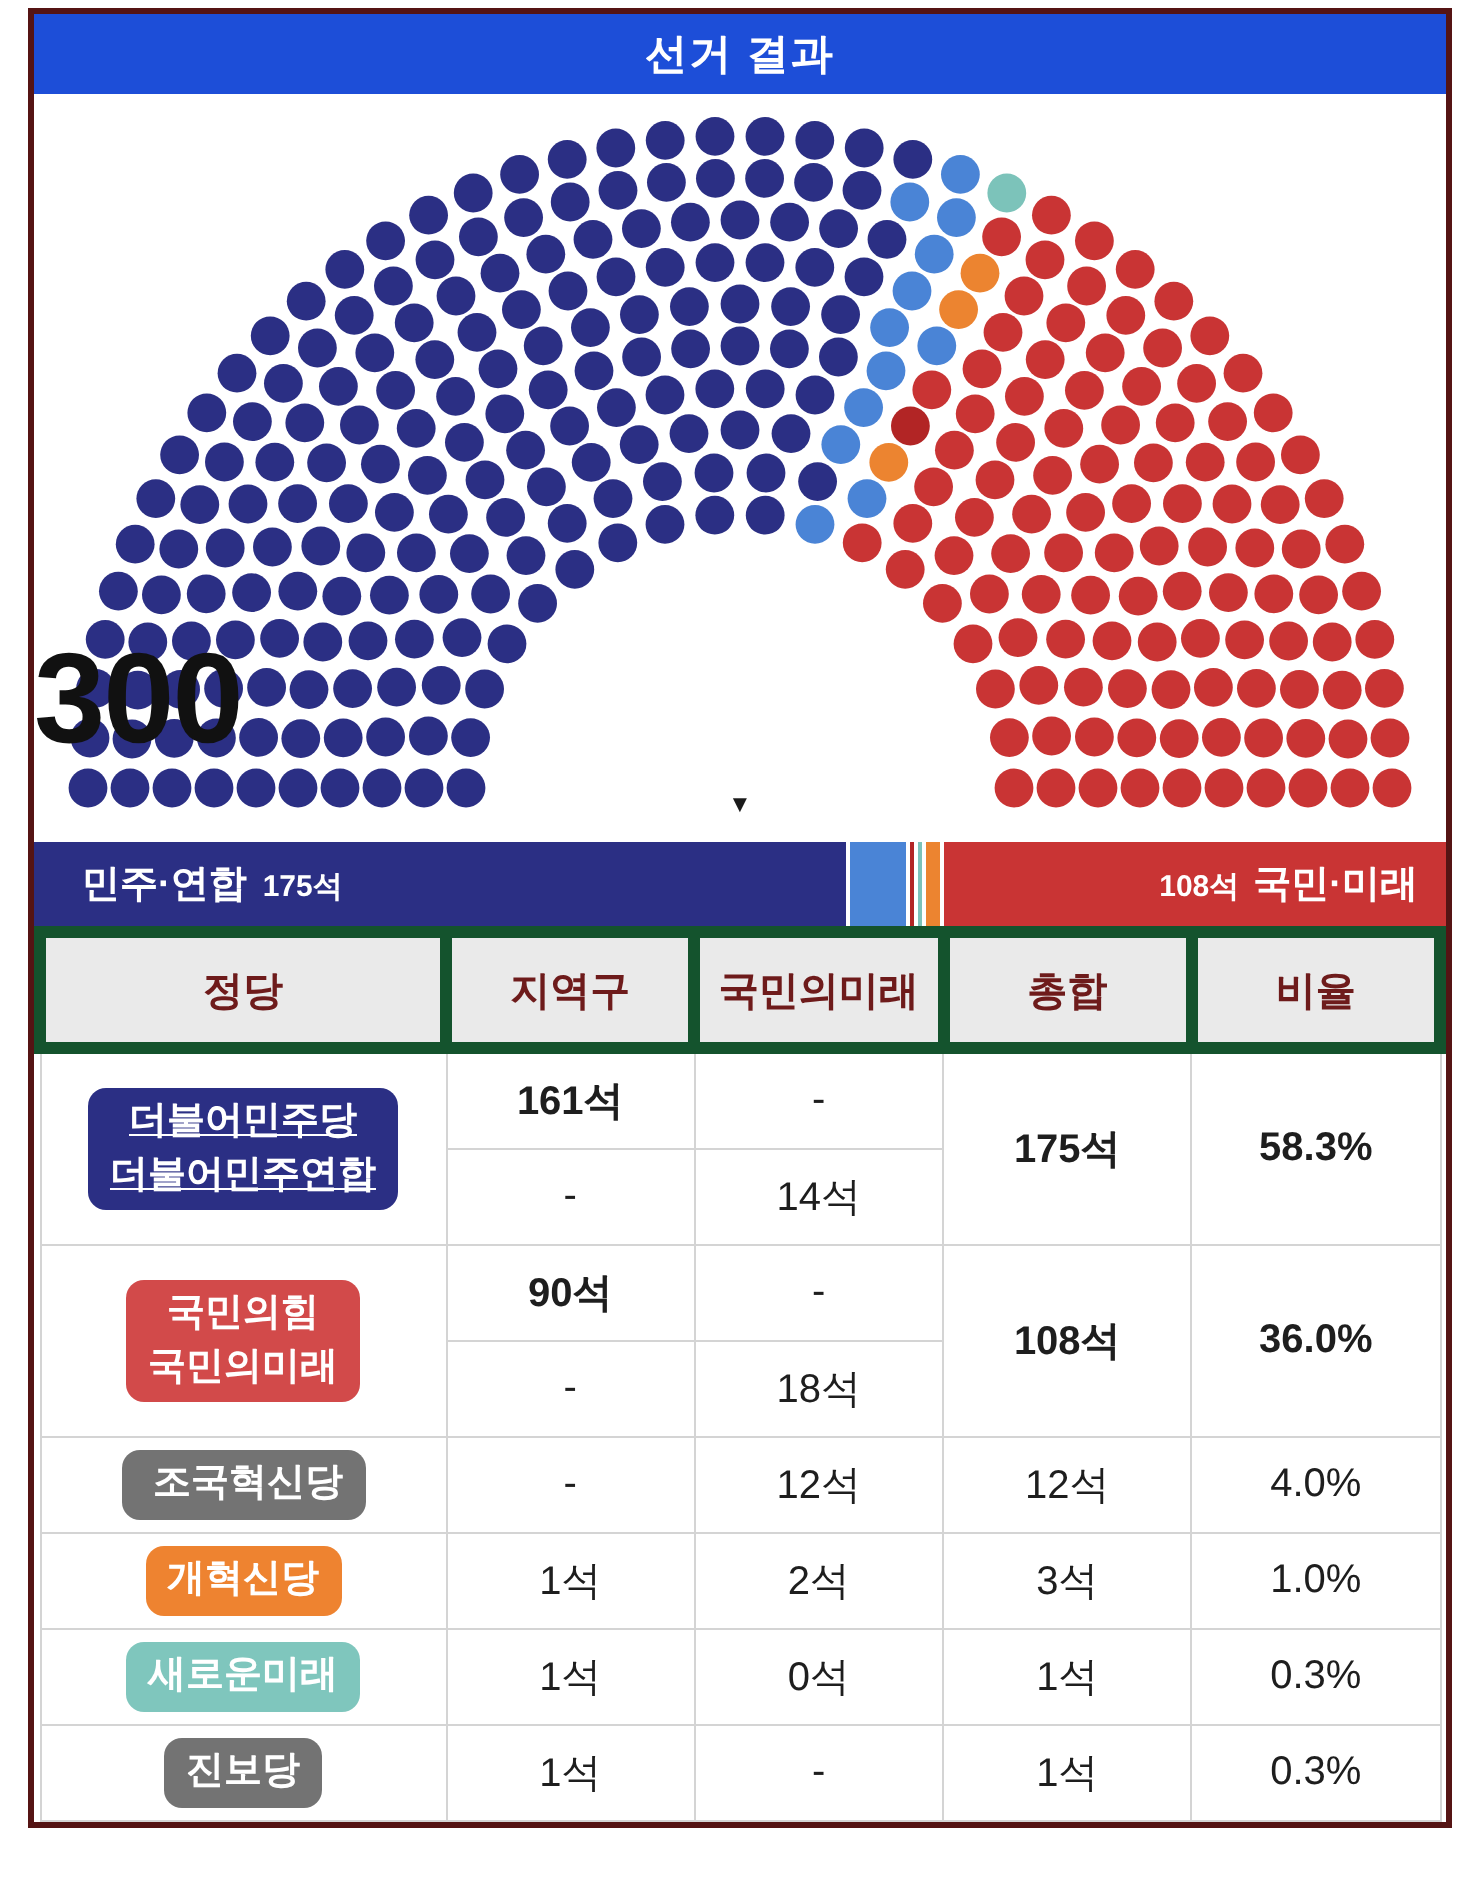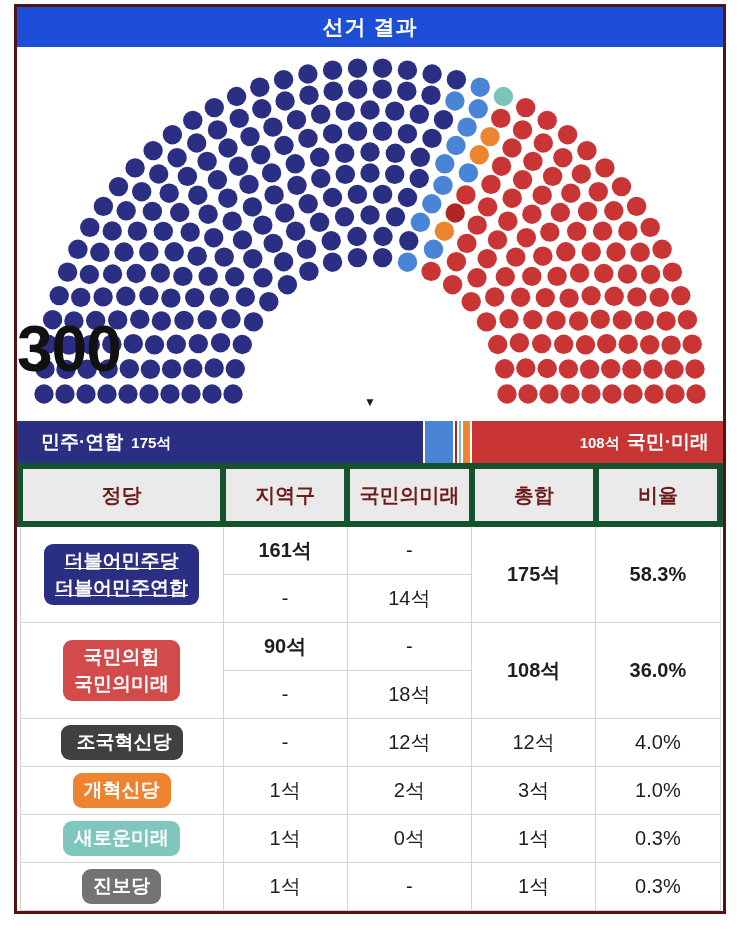--- a/index.html
+++ b/index.html
@@ -399,21 +399,21 @@
           <td class="v-bold">90석</td>
           <td>-</td>
           <td class="v-bold" rowspan="2">108석</td>
           <td class="v-bold" rowspan="2">36.0%</td>
         </tr>
         <tr>
           <td>-</td>
           <td>18석</td>
         </tr>
         <tr>
-          <td><span class="badge" style="background: #404040; padding-left: 16px;"><span>조국혁신당</span></span></td>
+          <td><span class="badge" style="background: #737373; padding-left: 16px;"><span>조국혁신당</span></span></td>
           <td>-</td>
           <td>12석</td>
           <td>12석</td>
           <td>4.0%</td>
         </tr>
         <tr>
           <td><span class="badge" style="background: rgb(238, 131, 48);"><span>개혁신당</span></span></td>
           <td>1석</td>
           <td>2석</td>
           <td>3석</td>

